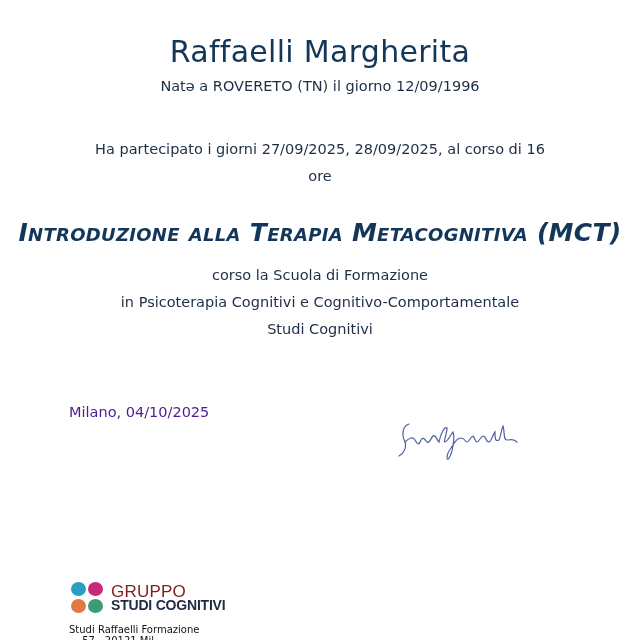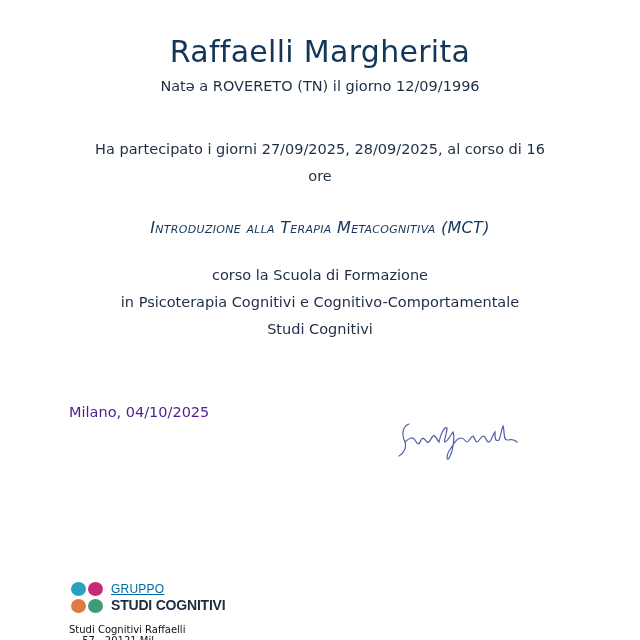--- a/index.html
+++ b/index.html
@@ -3,30 +3,30 @@
   <meta charset="utf-8">
   <style>
     html, body { margin: 0; padding: 0; background: #ffffff; }
     body { width: 640px; height: 640px; position: relative; overflow: hidden;
       font-family: "DejaVu Sans", sans-serif; color: #1a2a3f; }
     .abs { position: absolute; }
     .center { left: 0; width: 640px; text-align: center; }
     .name { top: 34px; font-size: 30px; color: #133659; letter-spacing: 0.3px; }
     .born { top: 78px; font-size: 14.5px; color: #1e2e44; }
     .part { top: 136px; font-size: 14.5px; color: #1e2e44; line-height: 27px; }
-    .course { top: 218px; font-size: 16px; font-weight: normal; font-style: italic;
+    .course { top: 218px; font-size: 25px; font-weight: bold; font-style: italic;
       font-variant: small-caps; color: #133659; letter-spacing: 0.3px; }
     .school { top: 262px; font-size: 14.5px; color: #1e2e44; line-height: 27px; }
     .place { top: 404px; left: 69px; font-size: 14.5px; color: #4c1d95; }
     .sig { top: 412px; left: 395px; width: 130px; height: 52px; }
     .logo { top: 582px; left: 71px; width: 150px; height: 34px; }
     .dots { position: absolute; left: 0; top: 0; width: 34px; height: 34px; }
     .dot { position: absolute; width: 15px; height: 14px; border-radius: 50%; }
     .logo-t1 { position: absolute; left: 40px; top: 0px; font-family: "Liberation Sans", sans-serif;
-      font-size: 12px; color: #0369a1; letter-spacing: 0.2px; text-decoration: underline; }
+      font-size: 17px; color: #7f1d1d; letter-spacing: 0.2px; }
     .logo-t2 { position: absolute; left: 40px; top: 15px; font-family: "Liberation Sans", sans-serif;
       font-size: 14px; font-weight: bold; color: #1c2b40; letter-spacing: -0.2px; white-space: nowrap; }
     .foot1 { top: 624px; left: 69px; font-size: 10px; color: #111; }
     .foot2 { top: 635px; left: 69px; font-size: 10px; color: #111; white-space: nowrap; }
   </style>
 </head>
 <body>
 
 <div class="abs center name">Raffaelli Margherita</div>
 <div class="abs center born">Natə a ROVERETO (TN) il giorno 12/09/1996</div>
@@ -56,14 +56,14 @@
   <div class="dots">
     <div class="dot" style="left:0;top:0;background:#2a9fc0"></div>
     <div class="dot" style="left:17px;top:0;background:#c8287a"></div>
     <div class="dot" style="left:0;top:17px;background:#e07a45"></div>
     <div class="dot" style="left:17px;top:17px;background:#3f9a78"></div>
   </div>
   <div class="logo-t1">GRUPPO</div>
   <div class="logo-t2">STUDI COGNITIVI</div>
 </div>
 
-<div class="abs foot1">Studi Cognitivi Raffaelli</div>
+<div class="abs foot1">Studi Raffaelli Formazione</div>
 <div class="abs foot2">… 57 - 20121 Mil…</div>
 
 </body></html>

